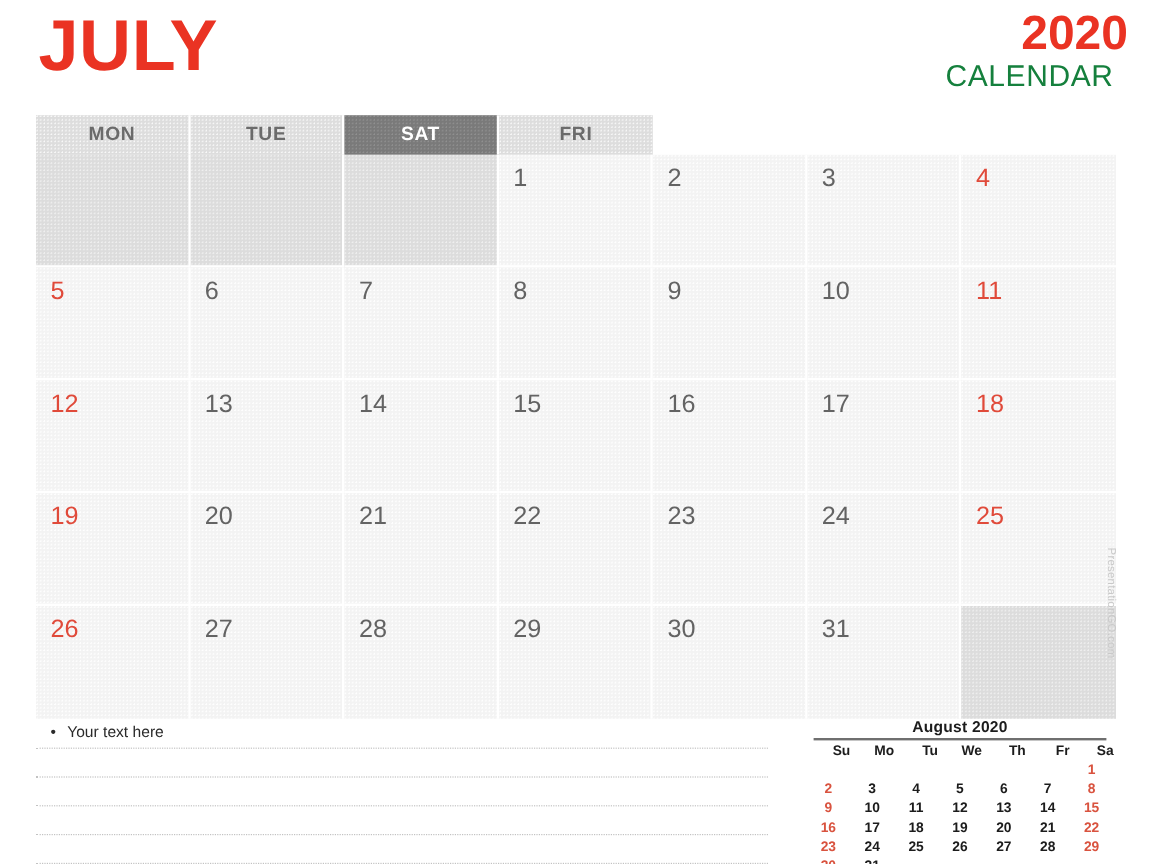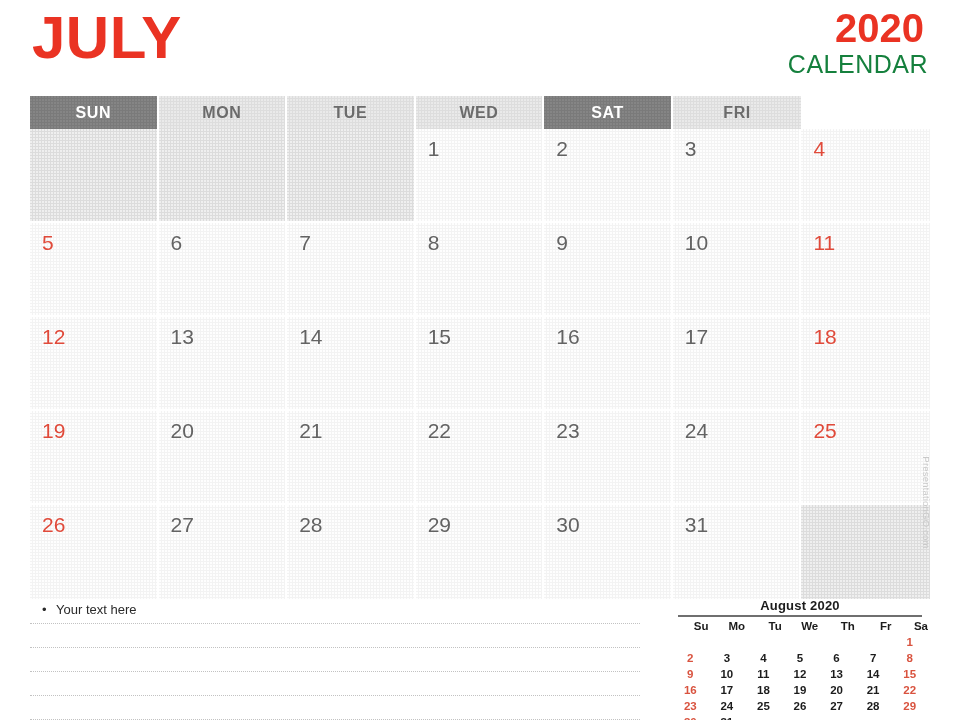--- a/index.html
+++ b/index.html
@@ -28,21 +28,21 @@
     top: 8px;
     font-size: 60px;
     font-weight: 700;
     letter-spacing: 0.5px;
     color: #ea3323;
     line-height: 1;
     font-family: "Liberation Sans", sans-serif;
   }
   #year-title {
     position: absolute;
-    right: 36px;
+    right: 20px;
     top: 8px;
     font-size: 40px;
     font-weight: 700;
     color: #ea3323;
     line-height: 1;
     text-align: right;
   }
   #calendar-word {
     position: absolute;
     right: 32px;
@@ -223,24 +223,22 @@
 <body>
 
 <div id="title-bar">
   <div id="month-title">JULY</div>
   <div id="year-title">2020</div>
   <div id="calendar-word">CALENDAR</div>
 </div>
 
 <div id="calendar-grid">
   <div class="grid-row" id="weekday-row">
-      <div class="weekday-cell weekend">SUN</div>
       <div class="weekday-cell">MON</div>
       <div class="weekday-cell">TUE</div>
-      <div class="weekday-cell">WED</div>
       <div class="weekday-cell weekend">SAT</div>
       <div class="weekday-cell">FRI</div>
     </div>
   <div id="weeks-container">
       <div class="grid-row week-row">
         <div class="day-cell blank"></div>
         <div class="day-cell blank"></div>
         <div class="day-cell blank"></div>
         <div class="day-cell">
           <div class="day-num">1</div>

